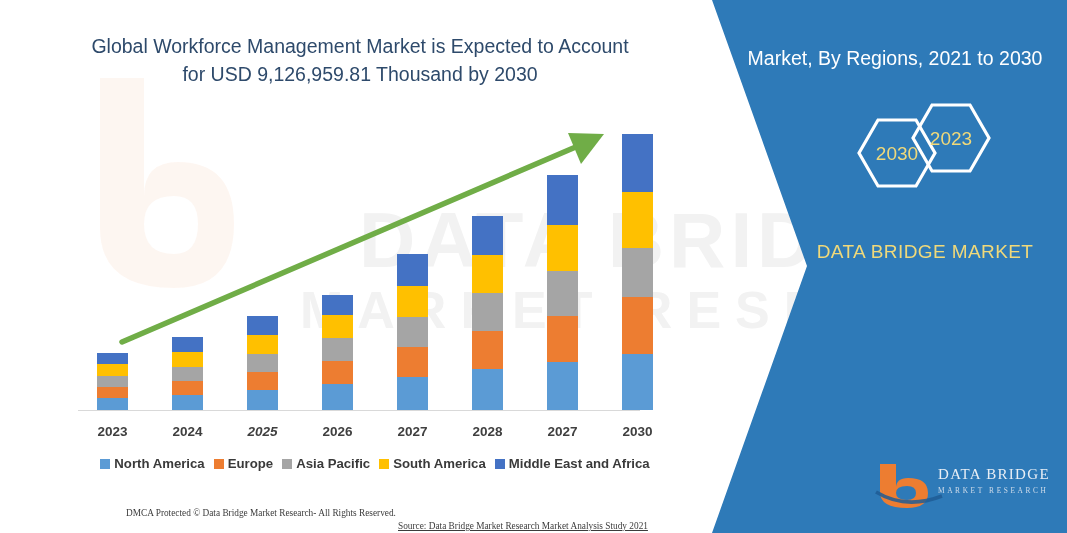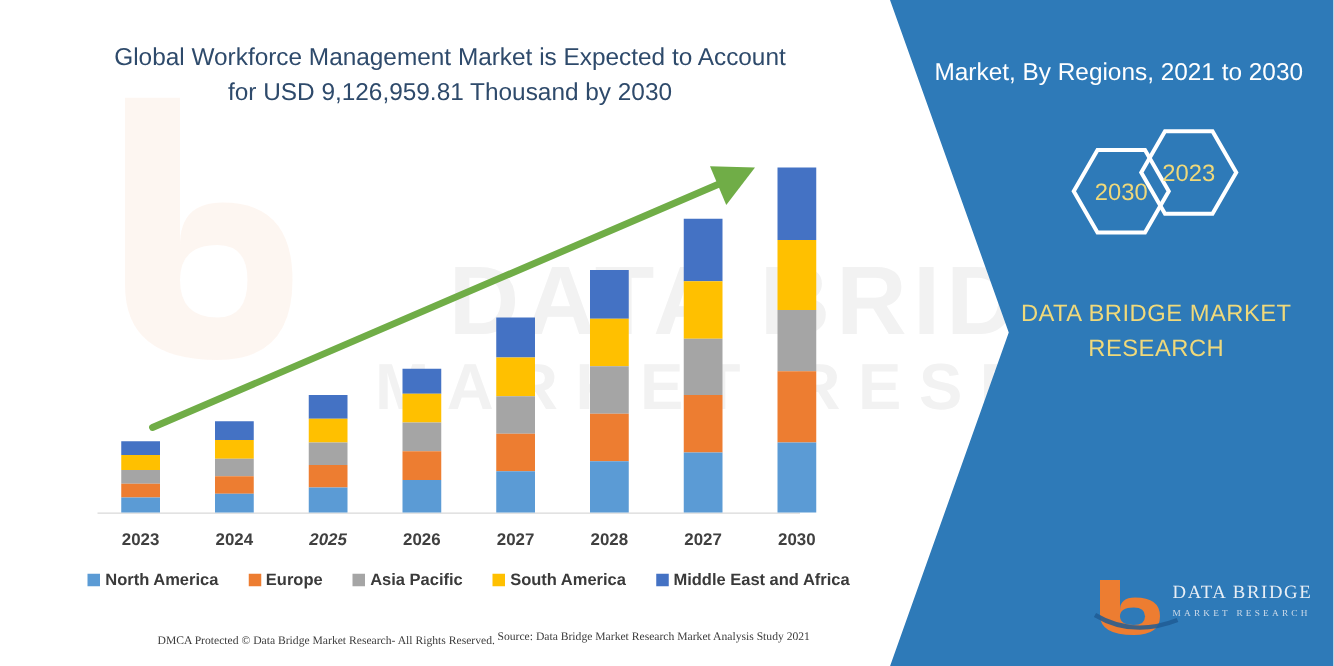--- a/index.html
+++ b/index.html
@@ -36,35 +36,35 @@
   .seg{width:100%;display:block;}
 
   .xlabels{position:absolute;left:75px;top:424px;width:600px;height:20px;}
   .xlab{
     position:absolute;width:70px;text-align:center;
     font-size:13.5px;font-weight:700;color:#404040;
   }
 
   .legend{
     position:absolute;left:75px;top:456px;width:600px;
-    display:flex;justify-content:center;align-items:center;gap:24px;
+    display:flex;justify-content:center;align-items:center;gap:9px;
     font-size:13.2px;font-weight:700;color:#3a3a3a;white-space:nowrap;
   }
   .lg-item{display:flex;align-items:center;gap:4px;}
   .lg-sw{width:10px;height:10px;display:inline-block;}
 
   .arrow{position:absolute;left:0;top:0;width:715px;height:533px;pointer-events:none;}
 
   .footer{position:absolute;left:0;top:505px;width:715px;height:20px;}
   .foot-t{
     position:absolute;font-family:"Liberation Serif",serif;font-size:9.3px;color:#3c3c3c;
     white-space:nowrap;
   }
   .foot-left{left:82px;top:3px;margin-left:44px;}
-  .foot-right{left:398px;top:0;}
+  .foot-right{left:398px;top:16px;text-decoration:underline;}
 
   
   .panel{
     position:absolute;left:690px;top:0;width:377px;height:533px;
     background:#2e7ab8;
     clip-path:polygon(22px 0, 377px 0, 377px 533px, 22px 533px, 117px 266px);
   }
   .panel-title{
     position:absolute;left:740px;top:18px;width:310px;text-align:center;
     color:#ffffff;font-size:19.5px;line-height:1.38;font-weight:400;
@@ -223,21 +223,20 @@
     <svg viewBox="0 0 200 120" width="200" height="120" aria-hidden="true">
       <polygon points="58,20 96,20 115,53 96,86 58,86 39,53" fill="none" stroke="#ffffff" stroke-width="3.2"></polygon>
       <polygon points="112,5 150,5 169,38 150,71 112,71 93,38" fill="none" stroke="#ffffff" stroke-width="3.2"></polygon>
       <text id="hex-back" x="77" y="60" text-anchor="middle" fill="#f0d97a" font-size="19" font-family="Liberation Sans, sans-serif">2030</text>
       <text id="hex-front" x="131" y="45" text-anchor="middle" fill="#f0d97a" font-size="19" font-family="Liberation Sans, sans-serif">2023</text>
     </svg>
   </div>
 
   <div class="brand">
     <span>DATA BRIDGE MARKET</span><br>
-    <span>RESEARCH</span>
   </div>
 
   <div class="logo">
     <svg viewBox="0 0 185 48" width="185" height="48" aria-hidden="true">
       <path d="M8 2 H24 V26 Q24 16 36 16 Q56 16 56 31 Q56 46 35 46 Q8 46 8 30 Z" fill="#ED7D31"></path>
       <path d="M24 31 Q24 38 35 38 Q44 38 44 31 Q44 24 35 24 Q24 24 24 31 Z" fill="#2e7ab8"></path>
       <path d="M4 30 Q34 48 70 34" fill="none" stroke="#1f5c94" stroke-width="3.5" opacity=".85"></path>
     </svg>
   </div>
   <div class="logo-txt">

